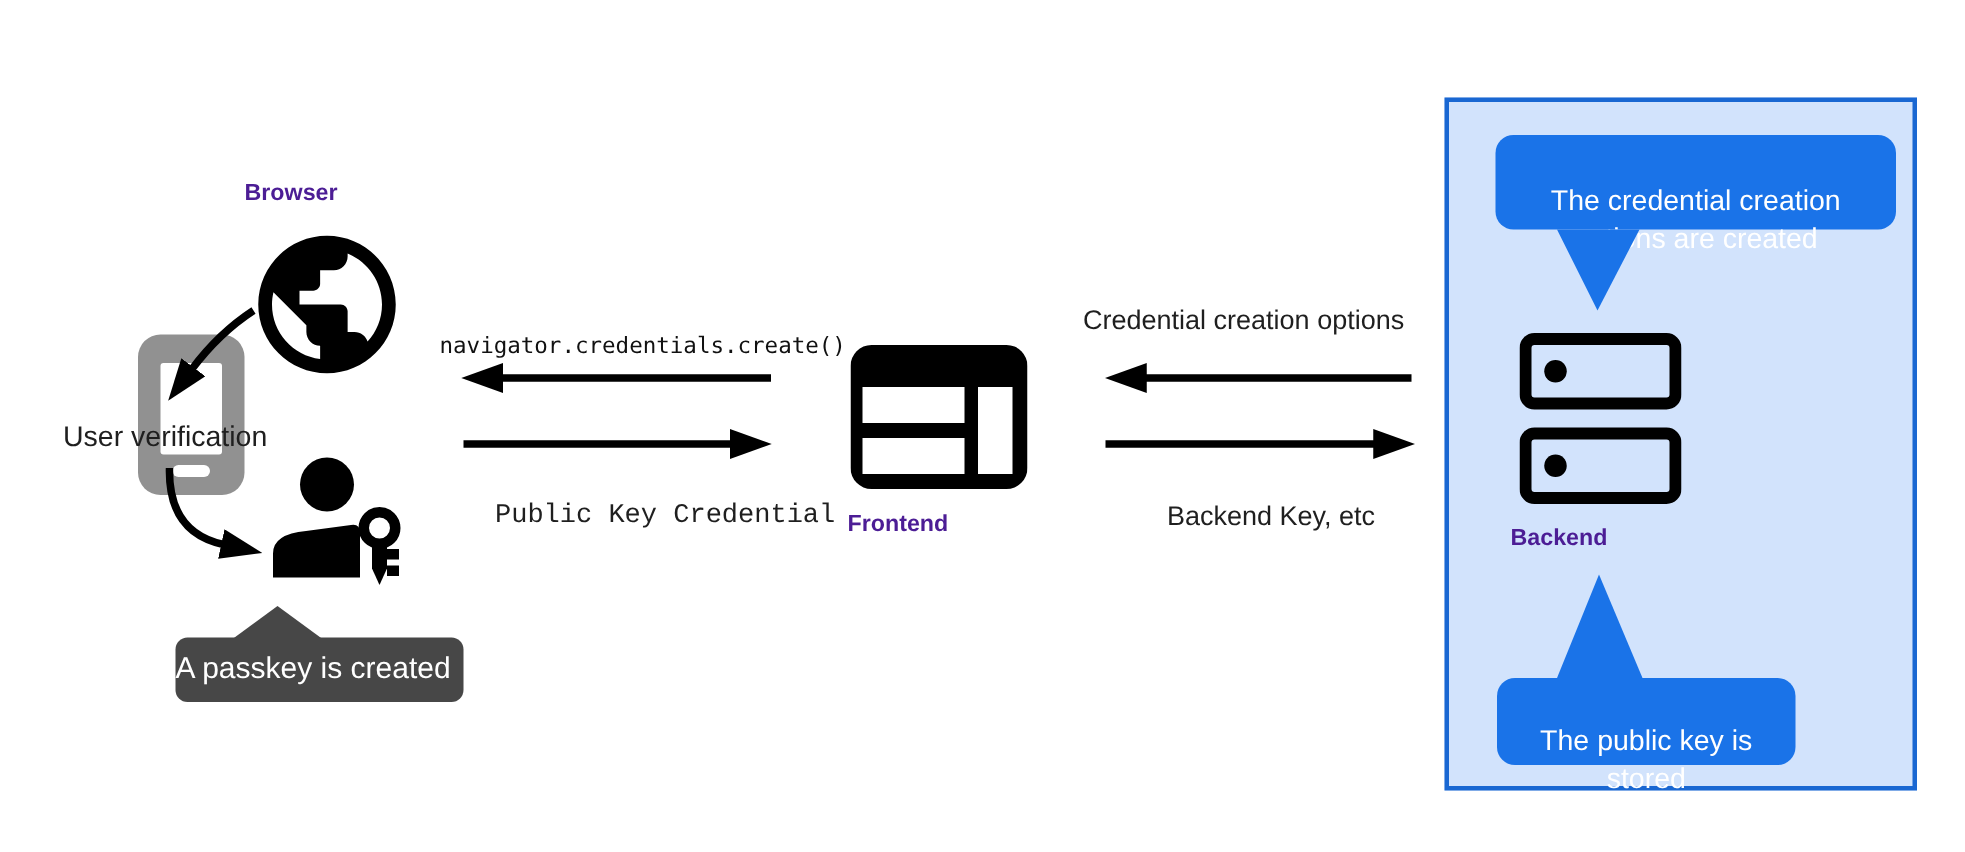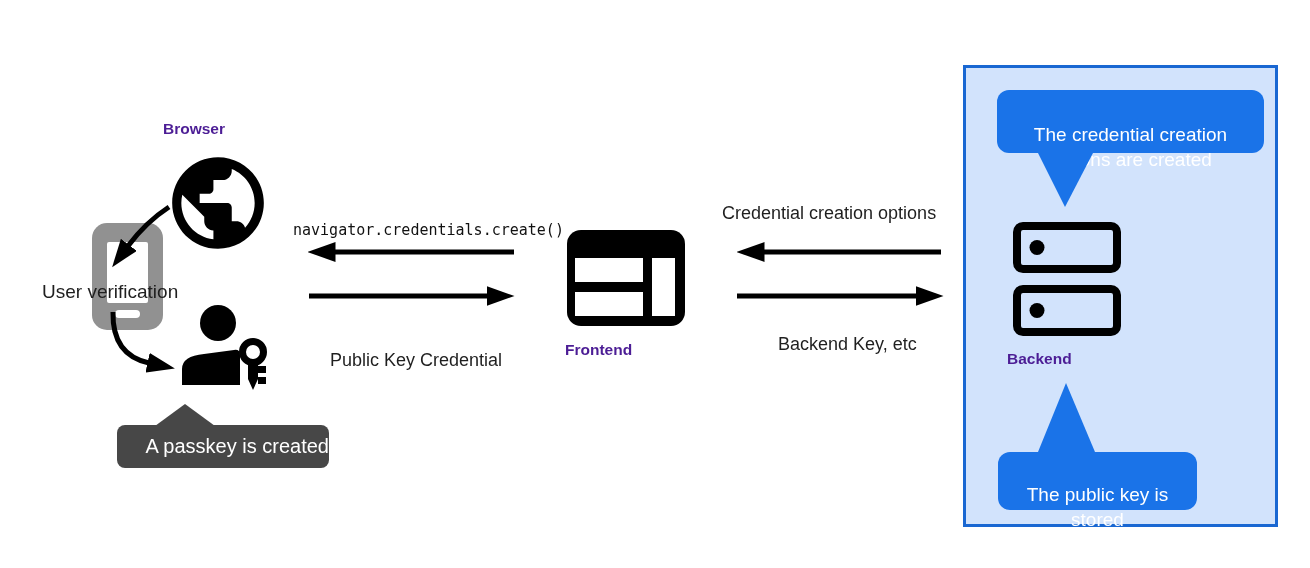--- a/index.html
+++ b/index.html
@@ -14,28 +14,28 @@
 
   
   .phone{left:92px;top:223px;width:71px;height:107px;background:var(--phoneGray);border-radius:15px;z-index:1;}
   .phone-screen{position:absolute;left:15px;top:19px;width:41px;height:61px;background:#fff;border-radius:2px;}
   .phone-home{position:absolute;left:23px;top:87px;width:25px;height:8px;background:#fff;border-radius:4px;}
   .globe{left:163px;top:148px;z-index:2;}
   .person{left:178px;top:300px;z-index:2;}
   .uv-label{left:42px;top:281px;font-size:19px;z-index:4;}
 
   .tooltip{left:117px;top:425px;width:192px;height:43px;background:var(--tooltipBg);
-    border-radius:8px;color:#fff;font-size:20px;text-align:right;line-height:43px;z-index:2;padding-left:20px;}
+    border-radius:8px;color:#fff;font-size:20px;text-align:left;line-height:43px;z-index:2;}
   .tooltip-pointer{position:absolute;left:38px;top:-21px;width:0;height:0;
     border-left:30px solid transparent;border-right:30px solid transparent;
     border-bottom:22px solid var(--tooltipBg);}
 
   
   .api-call{left:293px;top:221px;}
-  .pkc-label{left:330px;top:350px;}
+  .pkc-label{left:330px;top:334px;font-family:Liberation Mono, monospace;}
   .frontend-icon{left:567px;top:230px;}
   .frontend-label{left:565px;top:341px;width:120px;}
 
   
   .cco-label{left:722px;top:203px;}
   .pke-label{left:778px;top:334px;}
 
   
   .panel{left:963px;top:65px;width:309px;height:456px;background:var(--panelBg);
     border:3px solid var(--panelBorder);}

